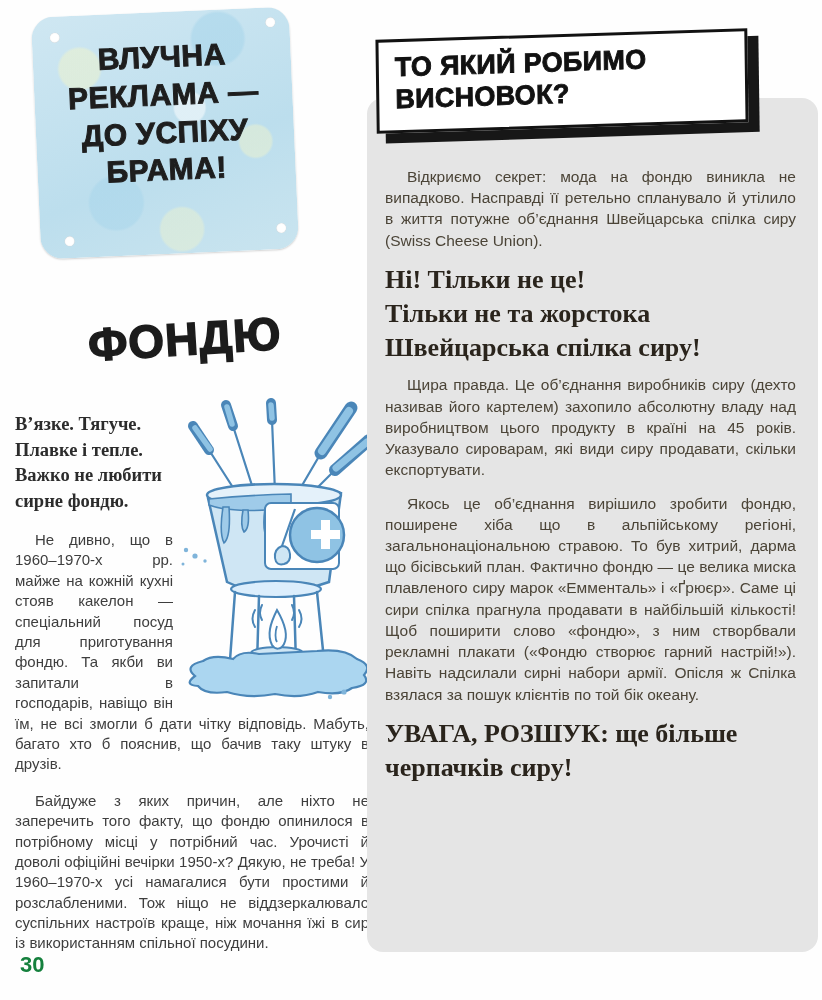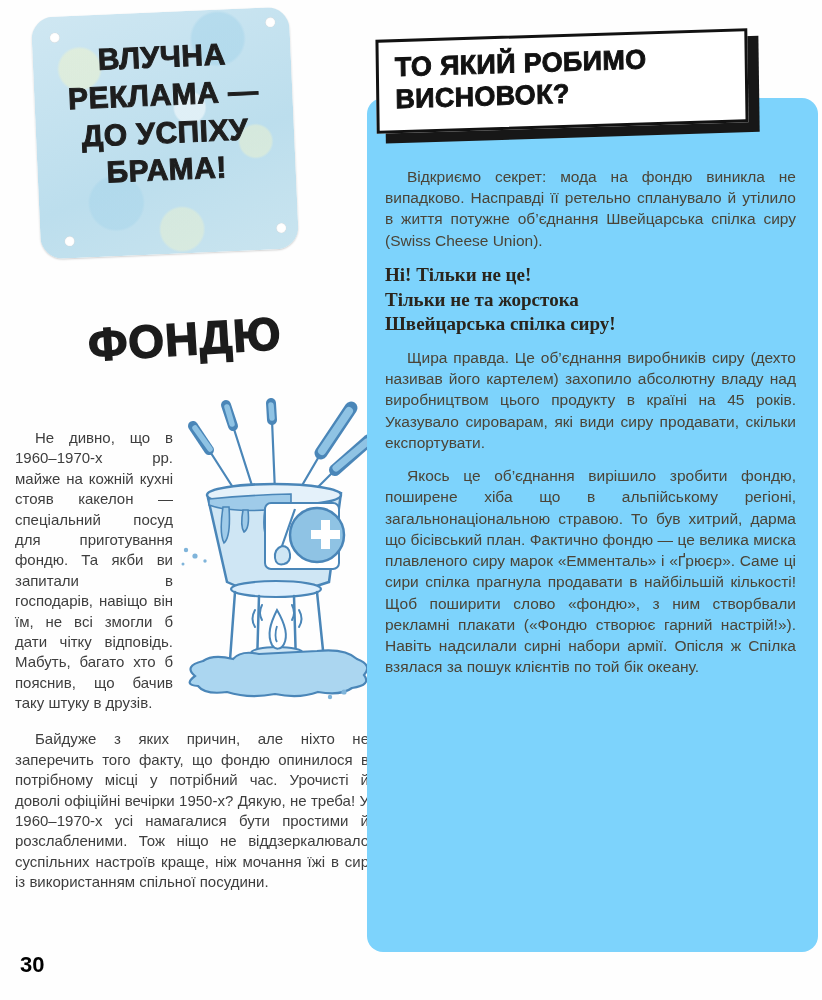--- a/index.html
+++ b/index.html
@@ -32,29 +32,29 @@
         color:#1c1c1c;letter-spacing:1px;transform:rotate(-3.5deg);
         -webkit-text-stroke:1.5px #1c1c1c;}
 
   .text-flow{position:absolute;left:15px;top:412px;width:354px;
         font-size:15px;line-height:1.36;color:#3e3e3e;text-align:justify;}
   .illustration{float:right;width:196px;height:305px;margin:-14px -6px 4px 6px;}
   .intro{font-family:"Liberation Serif",serif;font-weight:700;font-size:18.5px;
         line-height:1.38;color:#2c2c2c;margin:0 0 9px 0;text-align:left;white-space:pre-line;}
   .text-flow p.body{margin:16px 0 7px 0;text-indent:20px;}
 
-  .page-number{position:absolute;left:20px;top:952px;font-size:22px;font-weight:700;color:#000000;}
+  .page-number{position:absolute;left:20px;top:952px;font-size:22px;font-weight:700;color:#15803d;}
 
   
   .panel{position:absolute;left:367px;top:98px;width:451px;height:854px;
-        background:#7dd3fc;border-radius:16px;box-sizing:border-box;
+        background:#e5e5e5;border-radius:16px;box-sizing:border-box;
         padding:68px 22px 0 18px;}
   .panel p.body{margin:0 0 12px 0;text-indent:22px;font-size:15.5px;line-height:1.37;
         color:#4b4437;text-align:justify;}
-  .panel h2{font-family:"Liberation Serif",serif;font-weight:700;font-size:19px;
+  .panel h2{font-family:"Liberation Serif",serif;font-weight:700;font-size:26px;
         line-height:1.3;color:#2a241c;margin:8px 0 10px 0;white-space:pre-line;}
 
   .banner{position:absolute;left:376px;top:34px;width:372px;box-sizing:border-box;
         background:#fff;border:3px solid #121212;transform:rotate(-1.8deg) skewX(-1deg);
         box-shadow:10px 9px 0 1px #171717;padding:10px 18px 14px 16px;}
   .banner-text{font-size:27px;line-height:1.18;font-weight:700;color:#111;
         letter-spacing:.3px;-webkit-text-stroke:.9px #111;white-space:pre-line;}
 </style>
 </head>
 <body>
@@ -138,33 +138,39 @@
       <g fill="#7fb4da">
         <circle cx="7" cy="152" r="2.2"></circle>
           <circle cx="16" cy="158" r="2.6"></circle>
         <circle cx="26" cy="163" r="1.7"></circle>
           <circle cx="4" cy="166" r="1.5"></circle>
         <circle cx="151" cy="299" r="2.2"></circle>
           <circle cx="165" cy="294" r="2.6"></circle>
       </g>
     </svg>
 
+    <p class="intro">В’язке. Тягуче.
+Плавке і тепле.
+Важко не любити
+сирне фондю.</p>
     <p class="body">Не дивно, що в 1960–1970-х рр. майже на кожній кухні стояв какелон — спеціальний посуд для приготування фондю. Та якби ви запитали в господарів, навіщо він їм, не всі змогли б дати чітку відповідь. Мабуть, багато хто б пояснив, що бачив таку штуку в друзів.</p>
     <p class="body">Байдуже з яких причин, але ніхто не заперечить того факту, що фондю опинилося в потрібному місці у потрібний час. Урочисті й доволі офіційні вечірки 1950-х? Дякую, не треба! У 1960–1970-х усі намагалися бути простими й розслабленими. Тож ніщо не віддзеркалювало суспільних настроїв краще, ніж мочання їжі в сир із використанням спільної посудини.</p>
   </div>
 
   <div class="page-number">30</div>
 
   <div class="panel">
     <p class="body">Відкриємо секрет: мода на фондю виникла не випадково. Насправді її ретельно спланувало й утілило в життя потужне об’єднання Швейцарська спілка сиру (Swiss Cheese Union).</p>
     <h2>Ні! Тільки не це!
 Тільки не та жорстока
 Швейцарська спілка сиру!</h2>
     <p class="body">Щира правда. Це об’єднання виробників сиру (дехто називав його картелем) захопило абсолютну владу над виробництвом цього продукту в країні на 45 років. Указувало сироварам, які види сиру продавати, скільки експортувати.</p>
     <p class="body">Якось це об’єднання вирішило зробити фондю, поширене хіба що в альпійському регіоні, загальнонаціональною стравою. То був хитрий, дарма що бісівський план. Фактично фондю — це велика миска плавленого сиру марок «Емменталь» і «Ґрюєр». Саме ці сири спілка прагнула продавати в найбільшій кількості! Щоб поширити слово «фондю», з ним створбвали рекламні плакати («Фондю створює гарний настрій!»). Навіть надсилали сирні набори армії. Опісля ж Спілка взялася за пошук клієнтів по той бік океану.</p>
+    <h2>УВАГА, РОЗШУК: ще більше
+черпачків сиру!</h2>
   </div>
 
   <div class="banner">
     <div class="banner-text">ТО ЯКИЙ РОБИМО
 ВИСНОВОК?</div>
   </div>
 
 </div>
 
 </body></html>

